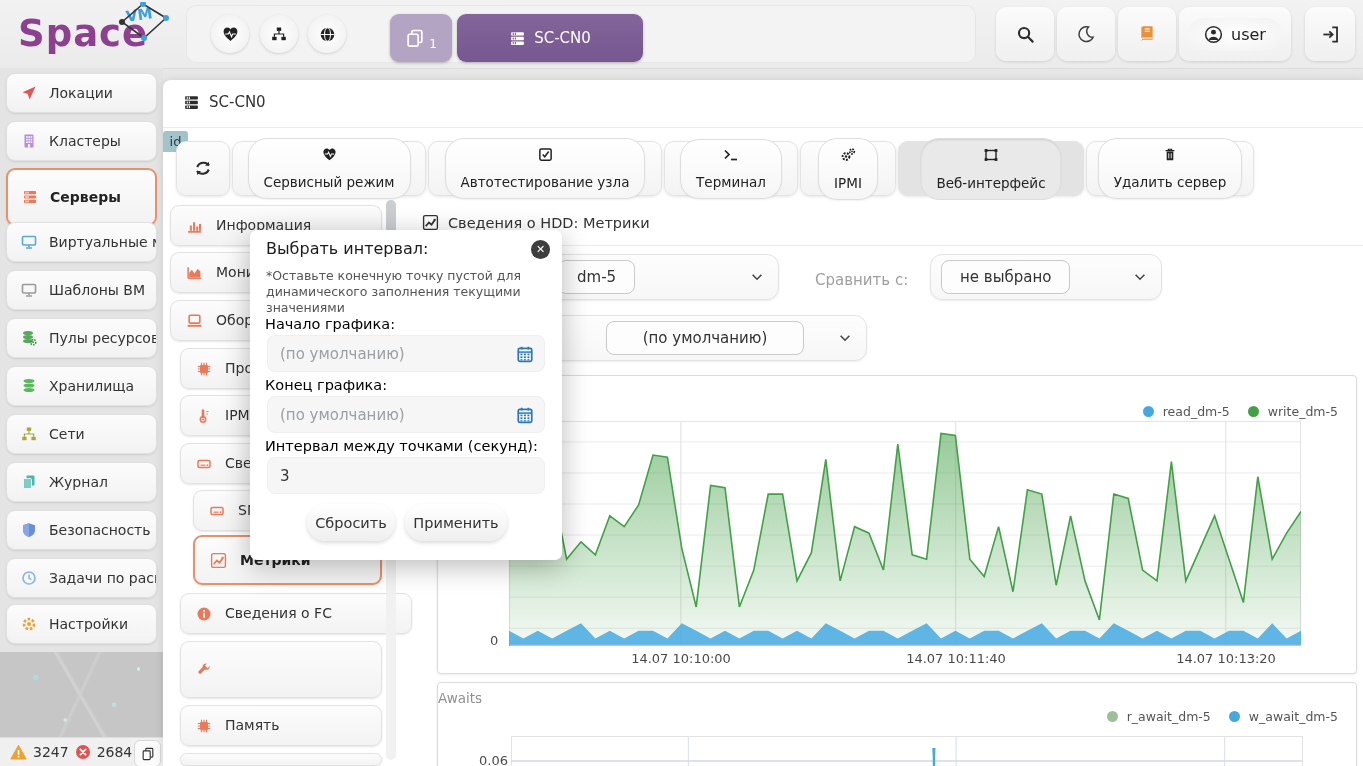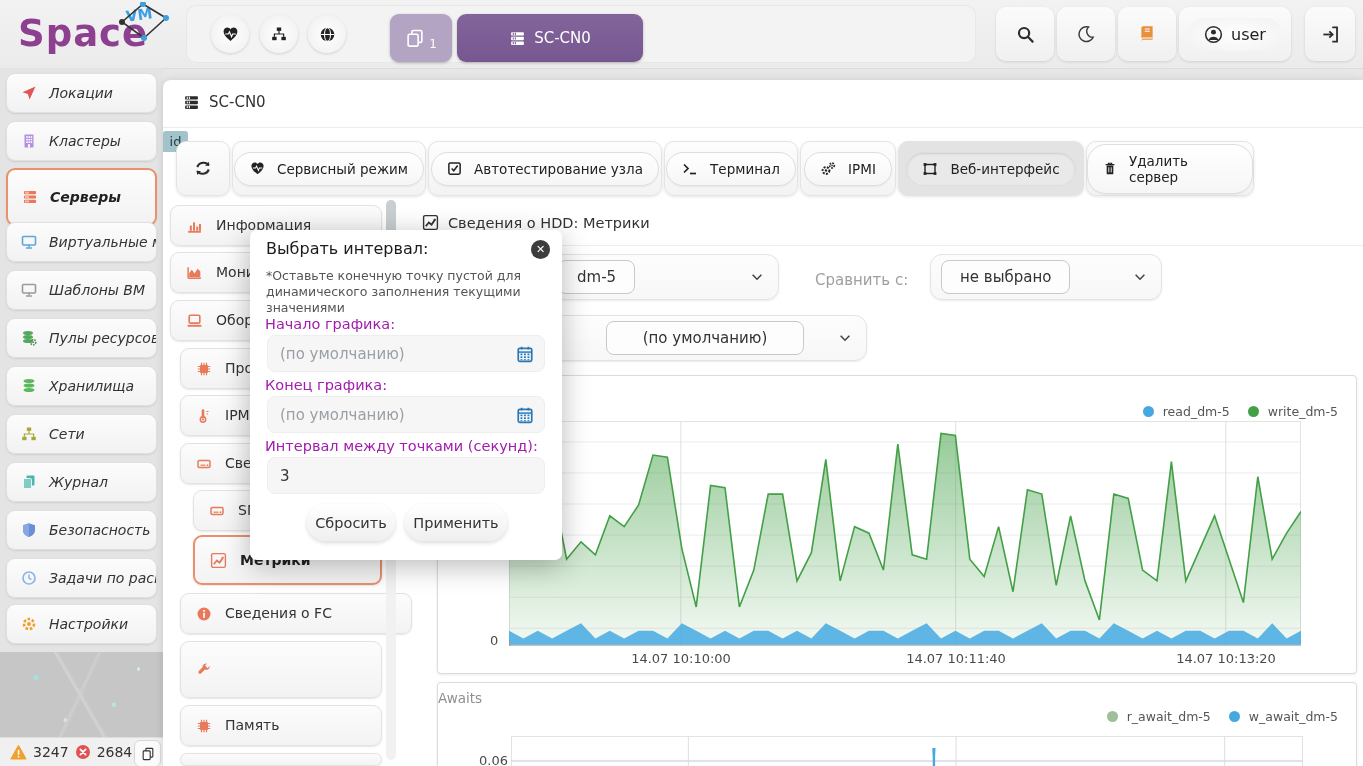--- a/index.html
+++ b/index.html
@@ -17,41 +17,41 @@
   .circle-btn{position:absolute;top:10px;width:38px;height:38px;border-radius:50%;background:radial-gradient(#ffffff,#eeeeee);box-shadow:0 1px 3px rgba(0,0,0,.15);display:flex;align-items:center;justify-content:center;color:#2b2b2b;}
   .tab{position:absolute;top:9px;height:48px;border-radius:9px;display:flex;align-items:center;justify-content:center;color:#fff;font-size:15px;gap:8px;box-shadow:0 1px 3px rgba(0,0,0,.25);}
   .tab.inactive{background:#b3a4c4;}
   .tab.active{background:linear-gradient(#83659c,#76578f);}
   .tab .sub1{font-size:12px;margin-left:-4px;margin-top:12px;}
   .sq-btn{position:absolute;top:7px;height:54px;border-radius:10px;background:linear-gradient(#fbfbfb,#f0f0f0);box-shadow:0 1px 3px rgba(0,0,0,.12);display:flex;align-items:center;justify-content:center;color:#2c2c2c;}
   .user-pill{display:flex;align-items:center;gap:8px;background:radial-gradient(#ffffff,#f1f1f1);border-radius:20px;padding:7px 16px;font-size:16px;color:#222;}
 
   
   #sidebar{left:0;top:68px;width:163px;height:698px;background:#e4e4e4;}
-  .sb-item{position:absolute;left:6px;width:151px;height:40px;background:linear-gradient(#fcfcfc,#f2f2f2);border:1px solid #e0e0e0;border-radius:9px;box-shadow:0 1px 2px rgba(0,0,0,.10);display:flex;align-items:center;gap:12px;padding-left:14px;box-sizing:border-box;overflow:hidden;white-space:nowrap;font-style:italic;}
+  .sb-item{position:absolute;left:6px;width:151px;height:40px;background:linear-gradient(#fcfcfc,#f2f2f2);border:1px solid #e0e0e0;border-radius:9px;box-shadow:0 1px 2px rgba(0,0,0,.10);display:flex;align-items:center;gap:12px;padding-left:14px;box-sizing:border-box;overflow:hidden;white-space:nowrap;}
   .sb-item .sb-lbl{font-size:14px;color:#333;}
   .sb-item.active{height:58px;border:2px solid #e8916a;}
   .sb-item.active .sb-lbl{font-weight:bold;color:#222;}
   #sb-pattern{left:0;top:584px;width:163px;height:85px;background:#c6c6c6;
     background-image:radial-gradient(circle at 22% 30%,#a8dede 0 2.5px,transparent 3px),
       radial-gradient(circle at 70% 62%,#b9e3e3 0 2px,transparent 2.5px),
       radial-gradient(circle at 40% 80%,#cde9e9 0 1.5px,transparent 2px),
       radial-gradient(circle at 85% 20%,#d2ecec 0 1.5px,transparent 2px),
       linear-gradient(115deg,transparent 48%,#cfcfcf 49%,transparent 51%),
       linear-gradient(60deg,transparent 48%,#d4d4d4 49%,transparent 51%);}
   #sb-status{left:0;top:669px;width:163px;height:29px;background:#f0f0f0;border-top:1px solid #ddd;display:flex;align-items:center;gap:6px;padding-left:10px;box-sizing:border-box;font-size:14px;color:#333;}
   #sb-status .copy-btn{position:absolute;right:2px;top:2px;width:25px;height:25px;background:#fbfbfb;border:1px solid #d8d8d8;border-radius:6px;display:flex;align-items:center;justify-content:center;}
 
   
   #panel{left:163px;top:80px;width:1200px;height:686px;background:#fff;border-top-left-radius:8px;box-shadow:0 0 8px rgba(0,0,0,.12);}
   #panel-header{left:20px;top:13px;display:flex;align-items:center;gap:9px;font-size:15px;color:#333;}
   #panel-divider{left:0;top:47px;width:1200px;height:1px;background:#ececec;}
   #id-badge{left:0px;top:51px;width:25px;height:21px;background:#a3c3cb;color:#1e3a40;font-size:13px;display:flex;align-items:center;justify-content:center;border-radius:3px 3px 3px 0;}
   .tool-card{position:absolute;top:61px;height:53px;background:linear-gradient(#fdfdfd,#f3f3f3);border:1px solid #e4e4e4;border-radius:10px;box-shadow:0 1px 3px rgba(0,0,0,.10);display:flex;align-items:center;justify-content:center;}
-  .tool-pill{display:flex;align-items:center;gap:12px;border:1px solid #dedede;border-radius:19px;padding:8px 15px;font-size:13.5px;color:#222;background:linear-gradient(#ffffff,#f6f6f6);box-shadow:0 1px 2px rgba(0,0,0,.06);}
+  .tool-pill{display:flex;align-items:center;gap:12px;border:1px solid #dedede;border-radius:19px;padding:8px 15px;font-size:13.5px;color:#222;background:linear-gradient(#ffffff,#f6f6f6);box-shadow:0 1px 2px rgba(0,0,0,.06);flex-direction:column;}
   .tool-card.pressed{background:#e3e3e3;}
   .tool-card.pressed .tool-pill{background:#e9e9e9;box-shadow:inset 0 1px 2px rgba(0,0,0,.12);}
 
   
   .sn-item{position:absolute;width:auto;background:linear-gradient(#fcfcfc,#f3f3f3);border:1px solid #e2e2e2;border-radius:9px;box-shadow:0 1px 2px rgba(0,0,0,.10);display:flex;align-items:center;gap:13px;padding-left:15px;box-sizing:border-box;height:41px;}
   .sn-item .sn-lbl{font-size:14px;color:#333;line-height:1.15;}
   .sn-item.active{border:2px solid #e8916a;}
   .sn-item.active .sn-lbl{font-weight:bold;color:#222;}
   .sn-chev{position:absolute;right:12px;color:#8a8a8a;}
   #subnav-scroll{left:223px;top:120px;width:10px;height:560px;background:#f1f1f1;border-radius:5px;}
@@ -72,21 +72,21 @@
   .legend .li{display:flex;align-items:center;gap:9px;}
   .dot{width:11px;height:11px;border-radius:50%;display:inline-block;}
   .xtick{position:absolute;transform:translateX(-50%);font-size:13px;color:#4a4a4a;white-space:nowrap;}
   .ytick{position:absolute;font-size:13px;color:#4a4a4a;}
 
   
   #popup{left:250px;top:230px;width:312px;height:330px;background:#fff;border-radius:7px;box-shadow:0 6px 28px rgba(0,0,0,.28);z-index:30;}
   #popup .title{position:absolute;left:16px;top:9px;font-size:16px;color:#1c1c1c;}
   #popup .close{position:absolute;right:12px;top:10px;width:19px;height:19px;border-radius:50%;background:#3d3d3d;color:#fff;font-size:11px;display:flex;align-items:center;justify-content:center;}
   #popup .note{position:absolute;left:16px;top:38px;width:282px;font-size:12.5px;line-height:1.28;color:#555;}
-  #popup .flabel{position:absolute;left:15px;font-size:14.5px;color:#a21caf;}
+  #popup .flabel{position:absolute;left:15px;font-size:14.5px;color:#000000;}
   #popup .finput{position:absolute;left:17px;width:278px;height:37px;background:#f6f6f6;border:1px solid #eee;border-radius:8px;display:flex;align-items:center;box-sizing:border-box;padding:0 12px;font-size:15px;}
   #popup .ph{color:#9aa0a5;}
   #popup .val{color:#333;}
   #popup .cal{position:absolute;right:10px;}
   .pbtn{position:absolute;height:37px;border-radius:19px;background:linear-gradient(#ffffff,#efefef);box-shadow:0 2px 4px rgba(0,0,0,.15);display:flex;align-items:center;justify-content:center;font-size:14.5px;color:#333;padding:0 20px;box-sizing:border-box;}
 </style>
 </head>
 <body>
 
 <div id="app">

